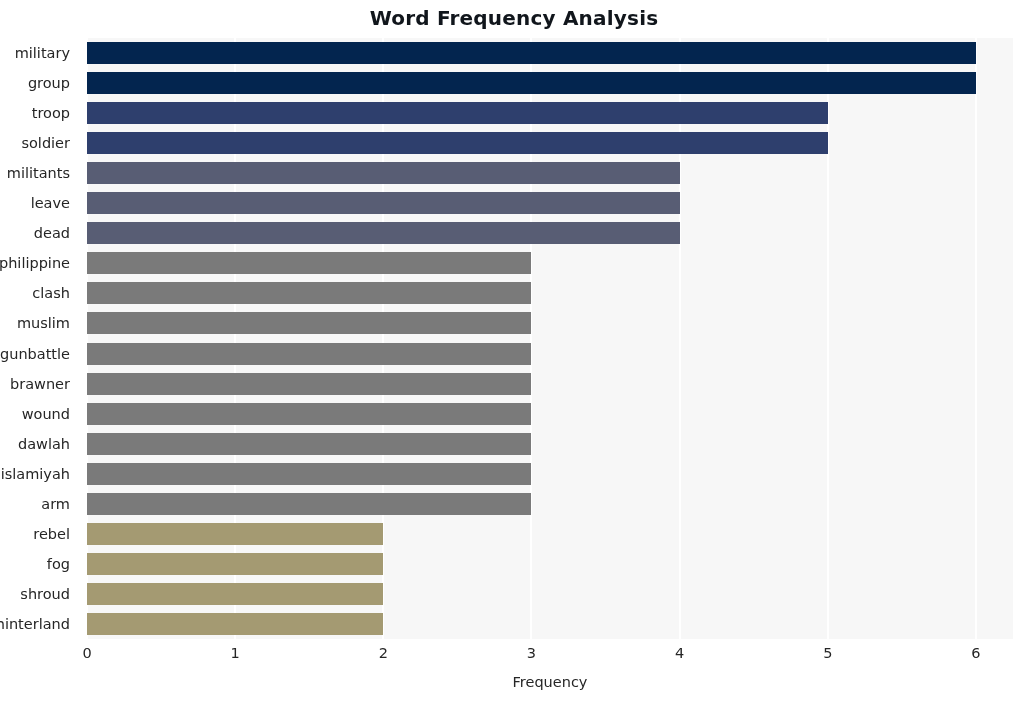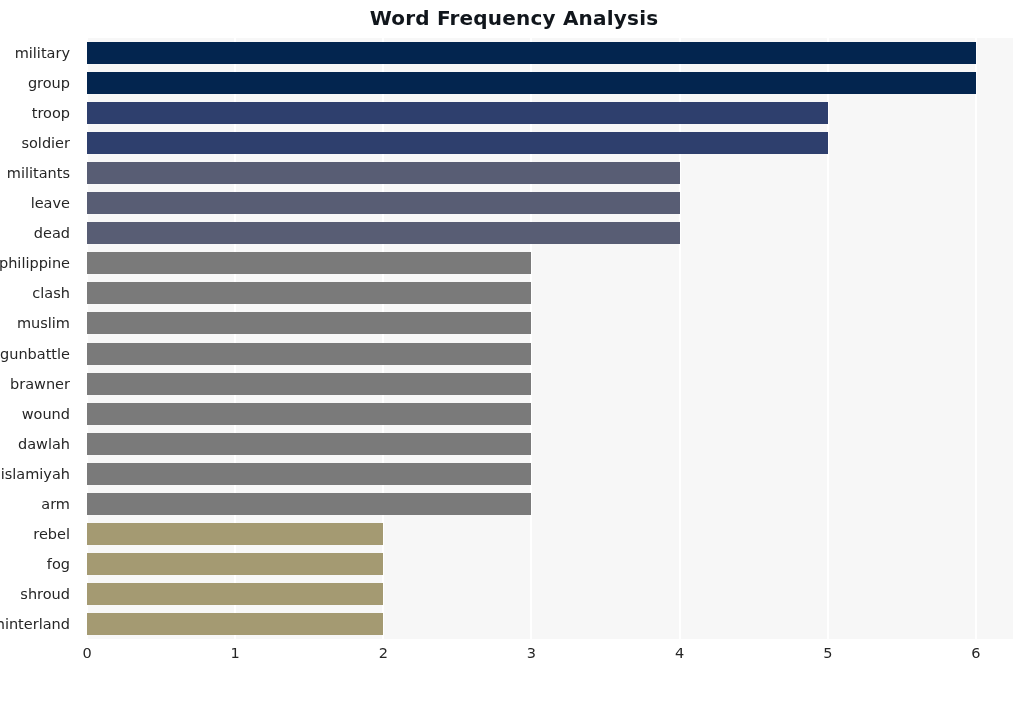--- a/index.html
+++ b/index.html
@@ -227,14 +227,15 @@
   <div id="x-axis">
       <div class="x-tick-label" style="left: 0px;">0</div>
       <div class="x-tick-label" style="left: 148.16px;">1</div>
       <div class="x-tick-label" style="left: 296.32px;">2</div>
       <div class="x-tick-label" style="left: 444.48px;">3</div>
       <div class="x-tick-label" style="left: 592.64px;">4</div>
       <div class="x-tick-label" style="left: 740.8px;">5</div>
       <div class="x-tick-label" style="left: 888.96px;">6</div>
     </div>
 
+  <div id="x-axis-title">Frequency</div>
 
 </div>
 
 </body></html>

